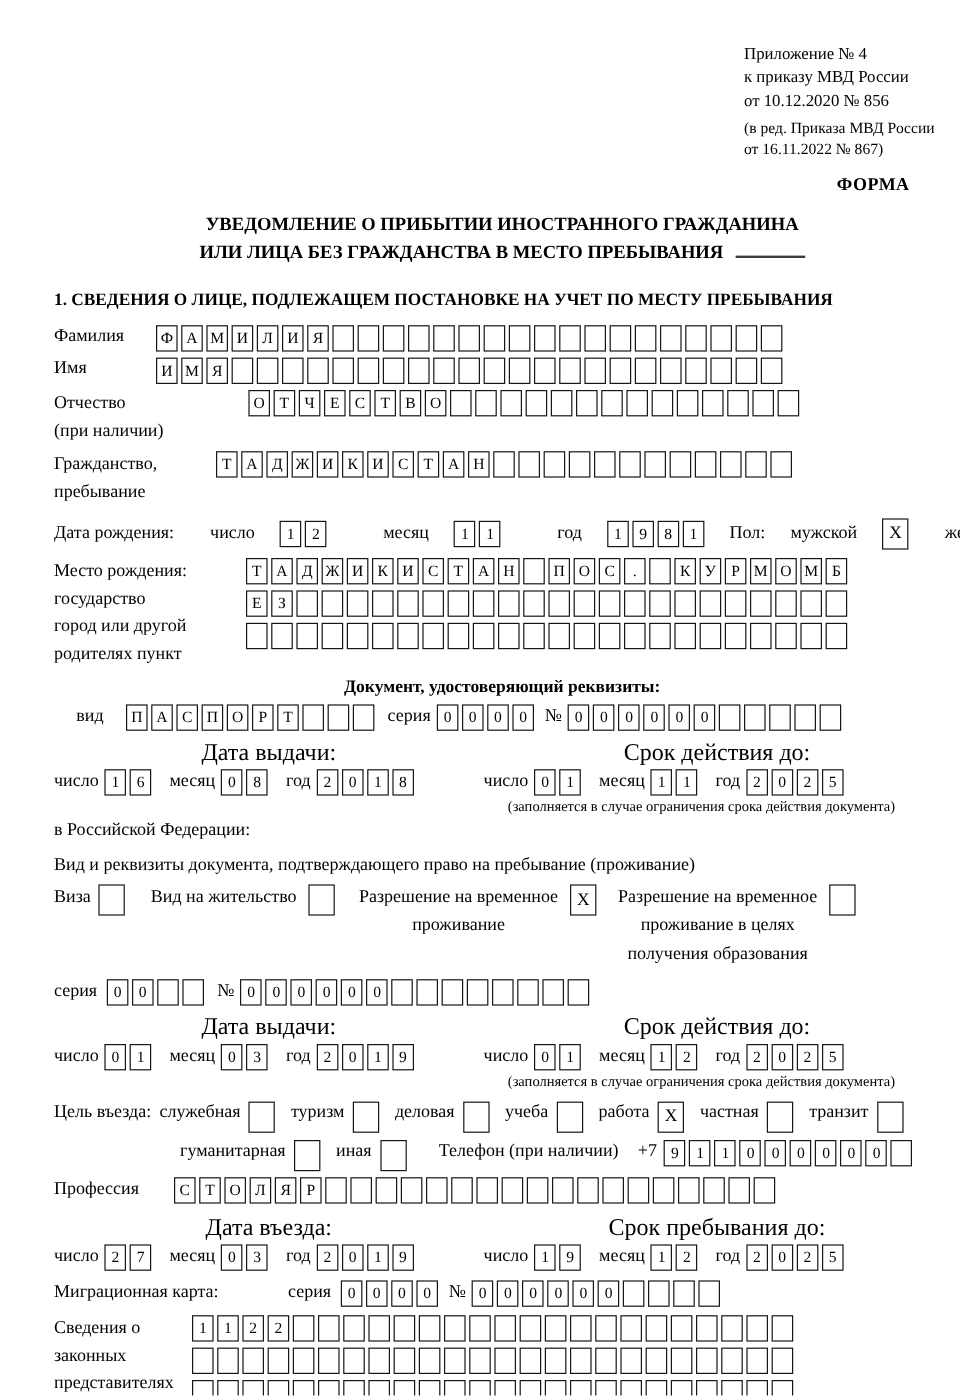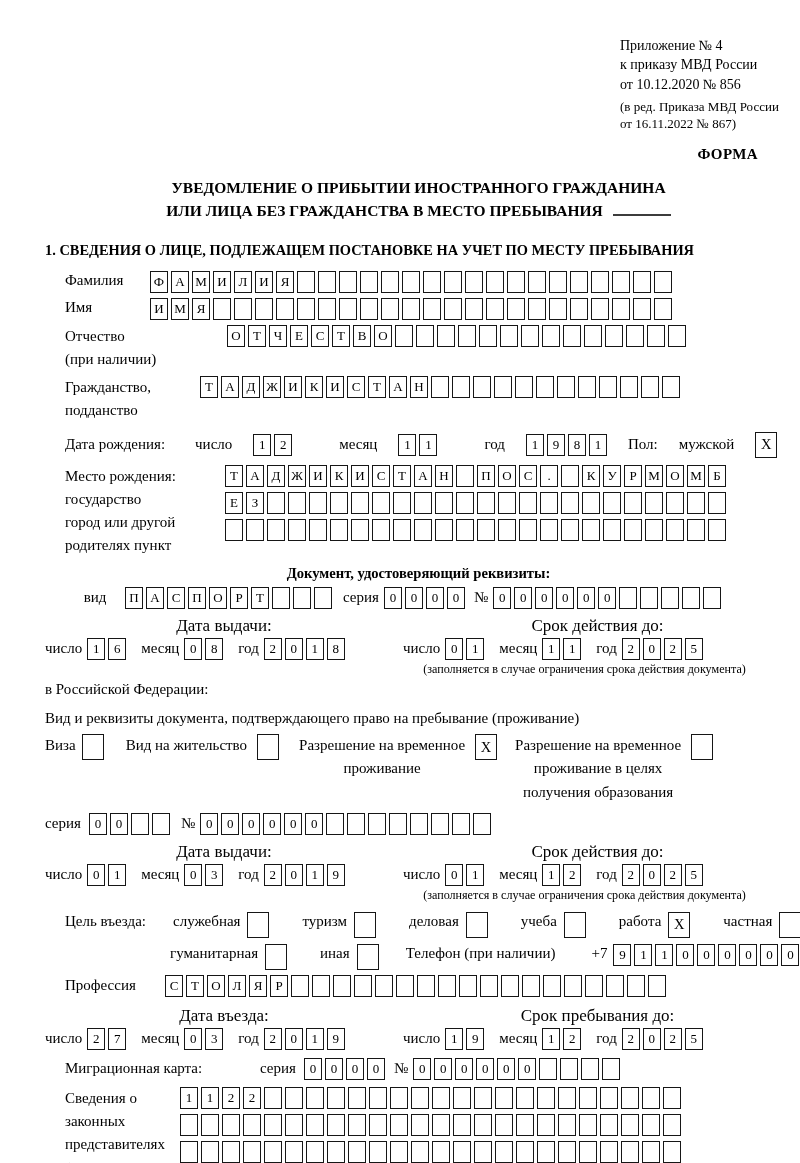--- a/index.html
+++ b/index.html
@@ -15,21 +15,21 @@
   .annex { padding-left:575px; font-size:14px; line-height:1.38; }
   .annex .amend { font-size:13px; margin-top:4px; line-height:1.35; }
   .forma { text-align:right; padding-right:34px; font-weight:bold; font-size:15px; margin-top:13px; letter-spacing:.4px; }
 
   .title { text-align:center; font-weight:bold; font-size:15.5px; margin-top:13px; line-height:1.5; }
   .title-blank { display:inline-block; width:58px; border-bottom:2.2px solid #3c3c3c; margin-left:10px; vertical-align:baseline; }
   .section-heading { font-weight:bold; font-size:14.4px; margin-top:19px; }
 
   
   .frow { display:flex; align-items:flex-start; margin-top:5px; }
-  .lbl { flex-shrink:0; line-height:1.3;margin-left:20px; }
+  .lbl { flex-shrink:0; line-height:1.3; }
   .lbl2 div { line-height:1.55; }
   .boxes { display:inline-flex; flex-wrap:nowrap; flex-shrink:0; }
   .cell {
     display:inline-flex; width:18px; height:22px; border:1.6px solid #161616;
     margin-right:3px; align-items:center; justify-content:center;
     font-size:13px; flex-shrink:0; background:#fff;
   }
   .checkbox {
     display:inline-flex; width:22px; height:26px; border:1.6px solid #161616;
     align-items:center; justify-content:center; font-size:14.5px; flex-shrink:0; background:#fff;
@@ -40,21 +40,21 @@
   .stack .boxes { margin-bottom:5px; }
 
   .doc-heading { text-align:center; font-weight:bold; font-size:14.6px; margin-top:7px; }
 
   .inl { display:flex; align-items:center; }
 
   
   .dates-row { display:flex; margin-top:7px; }
   .dg-left { width:358px; flex-shrink:0; }
   .dg-right { flex:1; }
-  .date-heading { text-align:center; font-size:17px; margin-bottom:2px; }
+  .date-heading { text-align:center; font-size:20px; margin-bottom:2px; }
   .date-line { display:flex; align-items:center; }
   .dlbl { margin-right:5px; }
   .dsep { width:12px; flex-shrink:0; }
   .date-note { font-size:12.1px; margin-top:2px; text-align:center; white-space:nowrap; margin-left:-26px; }
 
   .text-line { margin-top:6px; line-height:1.45; }
 
   
   .opts-row { display:flex; align-items:flex-start; margin-top:4px; }
   .opt { display:flex; align-items:flex-start; }
@@ -179,21 +179,21 @@
         <span class="cell"></span>
         <span class="cell"></span>
         <span class="cell"></span>
         <span class="cell"></span>
       </span>
   </div>
 
   <div class="frow">
     <span class="lbl lbl2 w135">
       <div>Гражданство,</div>
-      <div>подданство</div>
+      <div>пребывание</div>
     </span>
     <span class="boxes">
         <span class="cell">Т</span>
         <span class="cell">А</span>
         <span class="cell">Д</span>
         <span class="cell">Ж</span>
         <span class="cell">И</span>
         <span class="cell">К</span>
         <span class="cell">И</span>
         <span class="cell">С</span>

